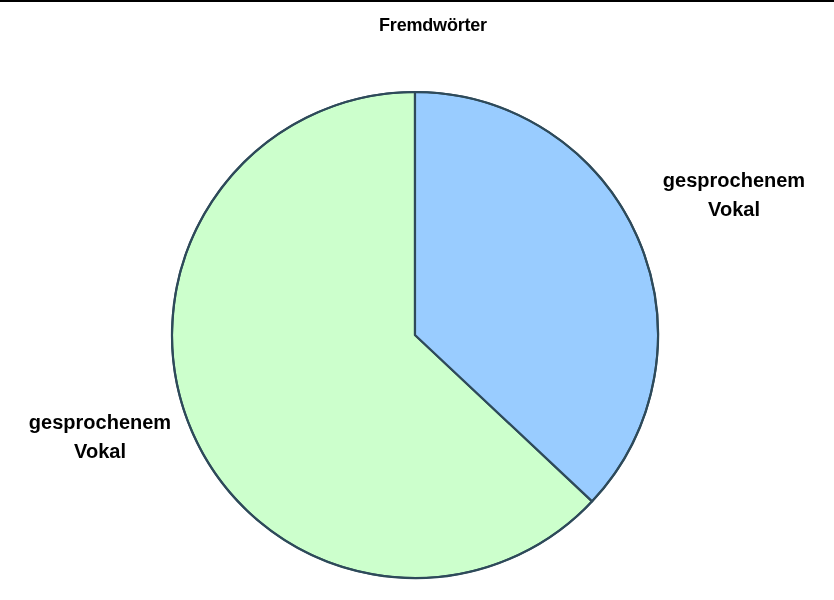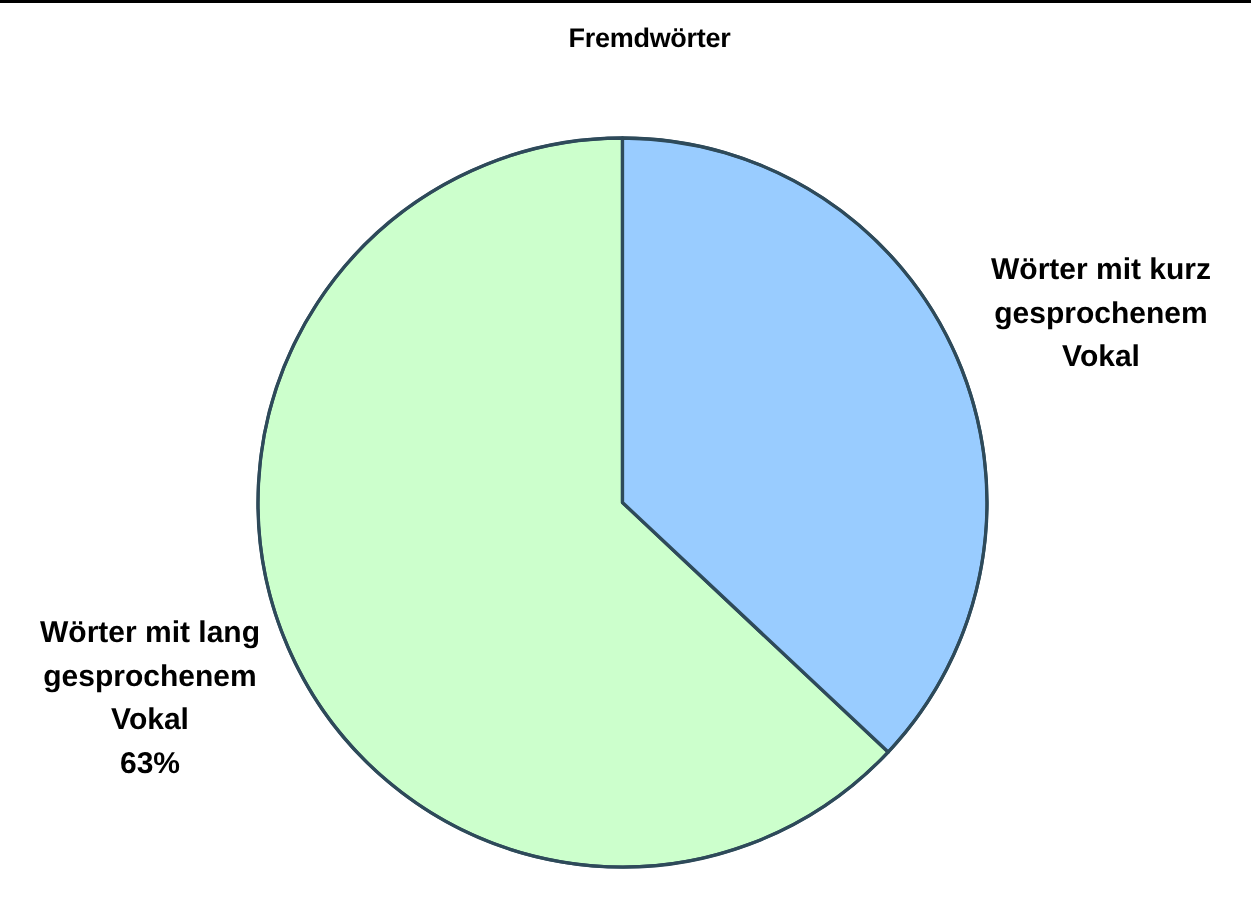--- a/index.html
+++ b/index.html
@@ -81,25 +81,22 @@
   <svg id="pie-svg" width="834" height="600" viewBox="0 0 834 600">
 
     <path id="slice-green" d="M 415 335 L 592.14 501.34 A 243 243 0 1 1 415.00 92.00 Z" fill="#CCFFCC" stroke="#2E4A5A" stroke-width="2.2" stroke-linejoin="round"></path>
 
     <path id="slice-blue" d="M 415 335 L 415.00 92.00 A 243 243 0 0 1 592.14 501.34 Z" fill="#99CCFF" stroke="#2E4A5A" stroke-width="2.2" stroke-linejoin="round"></path>
 
     <circle cx="415" cy="335" r="243" fill="none" stroke="#2E4A5A" stroke-width="2"></circle>
   </svg>
 
   <div class="slice-label" id="label-right">
-    <span class="label-line">Wörter mit kurz</span>
     <span class="label-line">gesprochenem</span>
     <span class="label-line">Vokal</span>
   </div>
 
   <div class="slice-label" id="label-left">
-    <span class="label-line">Wörter mit lang</span>
     <span class="label-line">gesprochenem</span>
     <span class="label-line">Vokal</span>
-    <span class="label-line">63%</span>
   </div>
 
 </div>
 
 </body></html>

